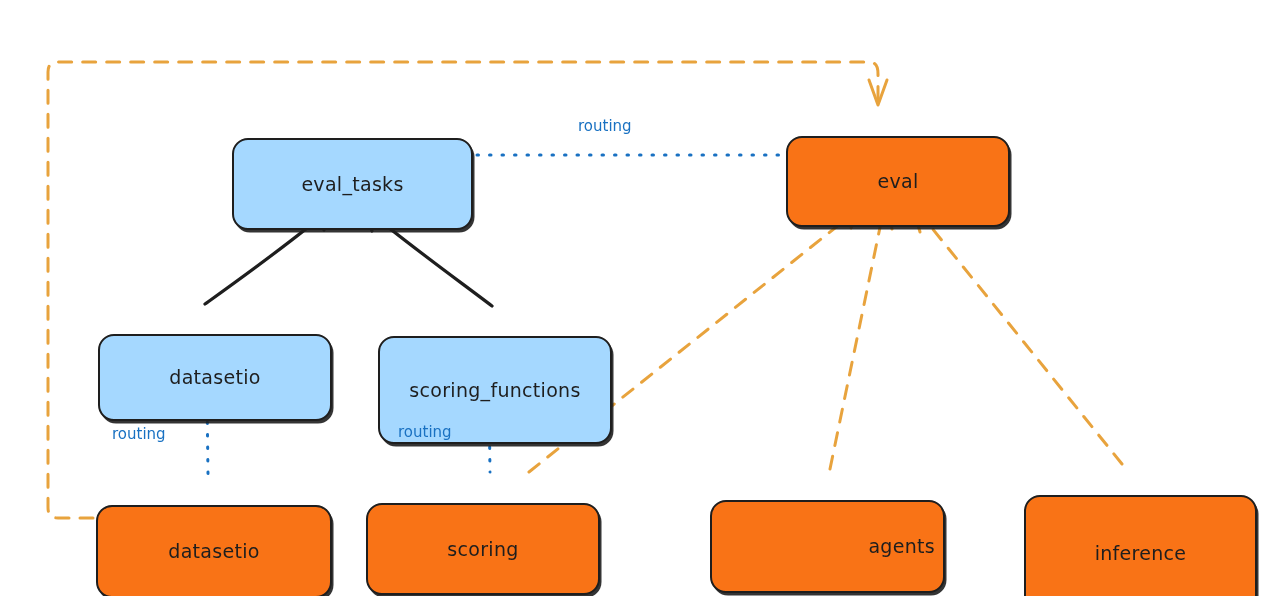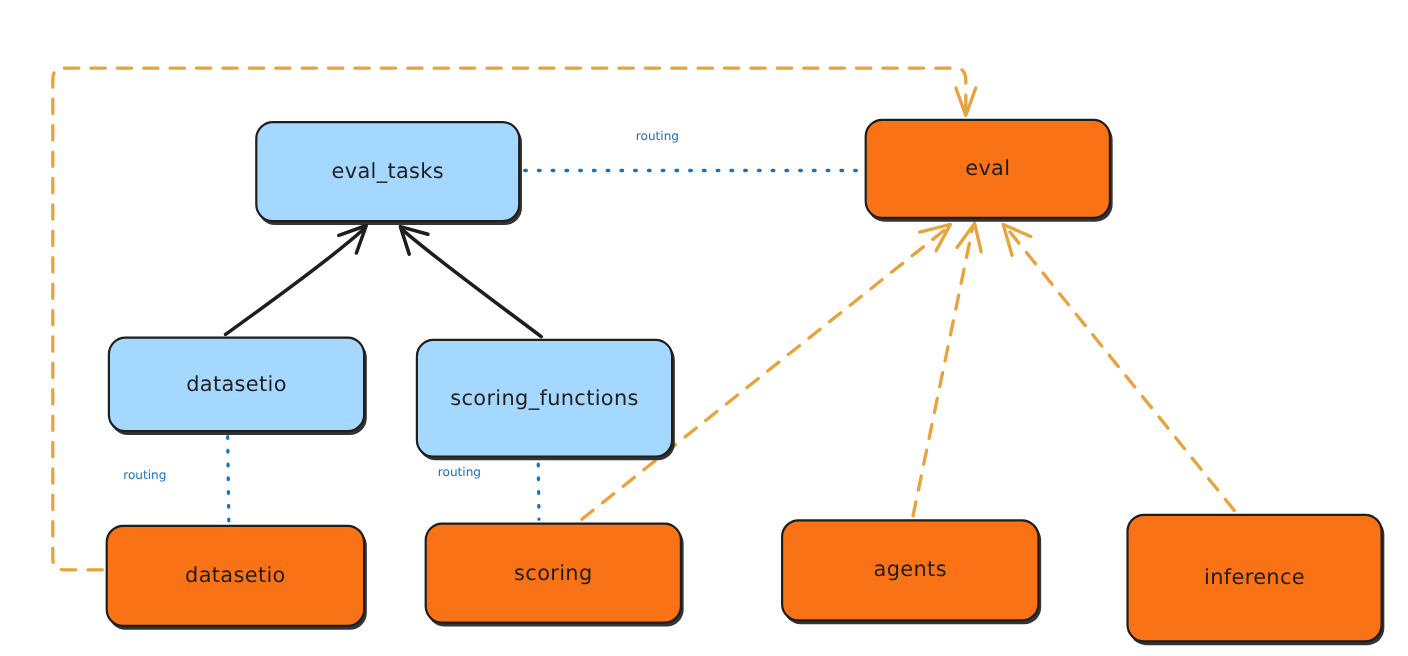--- a/index.html
+++ b/index.html
@@ -28,40 +28,41 @@
   .node {
     position: absolute;
     box-sizing: border-box;
     border: 2.6px solid #1e1e1e;
     border-radius: 16px;
     display: flex;
     align-items: center;
     justify-content: center;
     text-align: center;
     box-shadow: 2px 3px 0 -0.5px rgba(30,30,30,0.9);
+    margin-top: 28px;
   }
   .node .node-label {
     font-family: "DejaVu Sans", sans-serif;
     font-size: 19px;
     color: #1e1e1e;
     letter-spacing: 0.3px;
     line-height: 1.1;
     padding: 0 8px;
     white-space: nowrap;
   }
   .node.blue {
     background: #a5d8ff;
   }
   .node.green {
     background: #f97316;
   }
   .edge-label {
     position: absolute;
     font-family: "DejaVu Sans", sans-serif;
-    font-size: 11px;
+    font-size: 15px;
     color: #1971c2;
     white-space: nowrap;
   }
 </style>
 </head>
 <body>
 
 <div id="canvas">
 
   <svg id="wires" viewBox="0 0 1280 596" width="1280" height="596" xmlns="http://www.w3.org/2000/svg">
@@ -122,25 +123,25 @@
   </div>
 
   <div class="node blue" style="left:378px; top:308px; width:234px; height:108px;">
     <span class="node-label">scoring_functions</span>
   </div>
 
   <div class="node green" style="left:96px; top:477px; width:236px; height:93px;">
     <span class="node-label">datasetio</span>
   </div>
 
-  <div class="node green" style="left:386px; top:475px; width:234px; height:92px;">
+  <div class="node green" style="left:366px; top:475px; width:234px; height:92px;">
     <span class="node-label">scoring</span>
   </div>
 
-  <div class="node green" style="left:710px; top:472px; width:235px; height:93px;">
+  <div class="node green" style="left:710px; top:472px; width:235px; height:93px;justify-content:flex-end;">
     <span class="node-label">agents</span>
   </div>
 
   <div class="node green" style="left:1024px; top:467px; width:233px; height:117px;">
     <span class="node-label">inference</span>
   </div>
 
   <div class="edge-label" style="left:578px; top:117px;">routing</div>
 
   <div class="edge-label" style="left:112px; top:425px;">routing</div>

